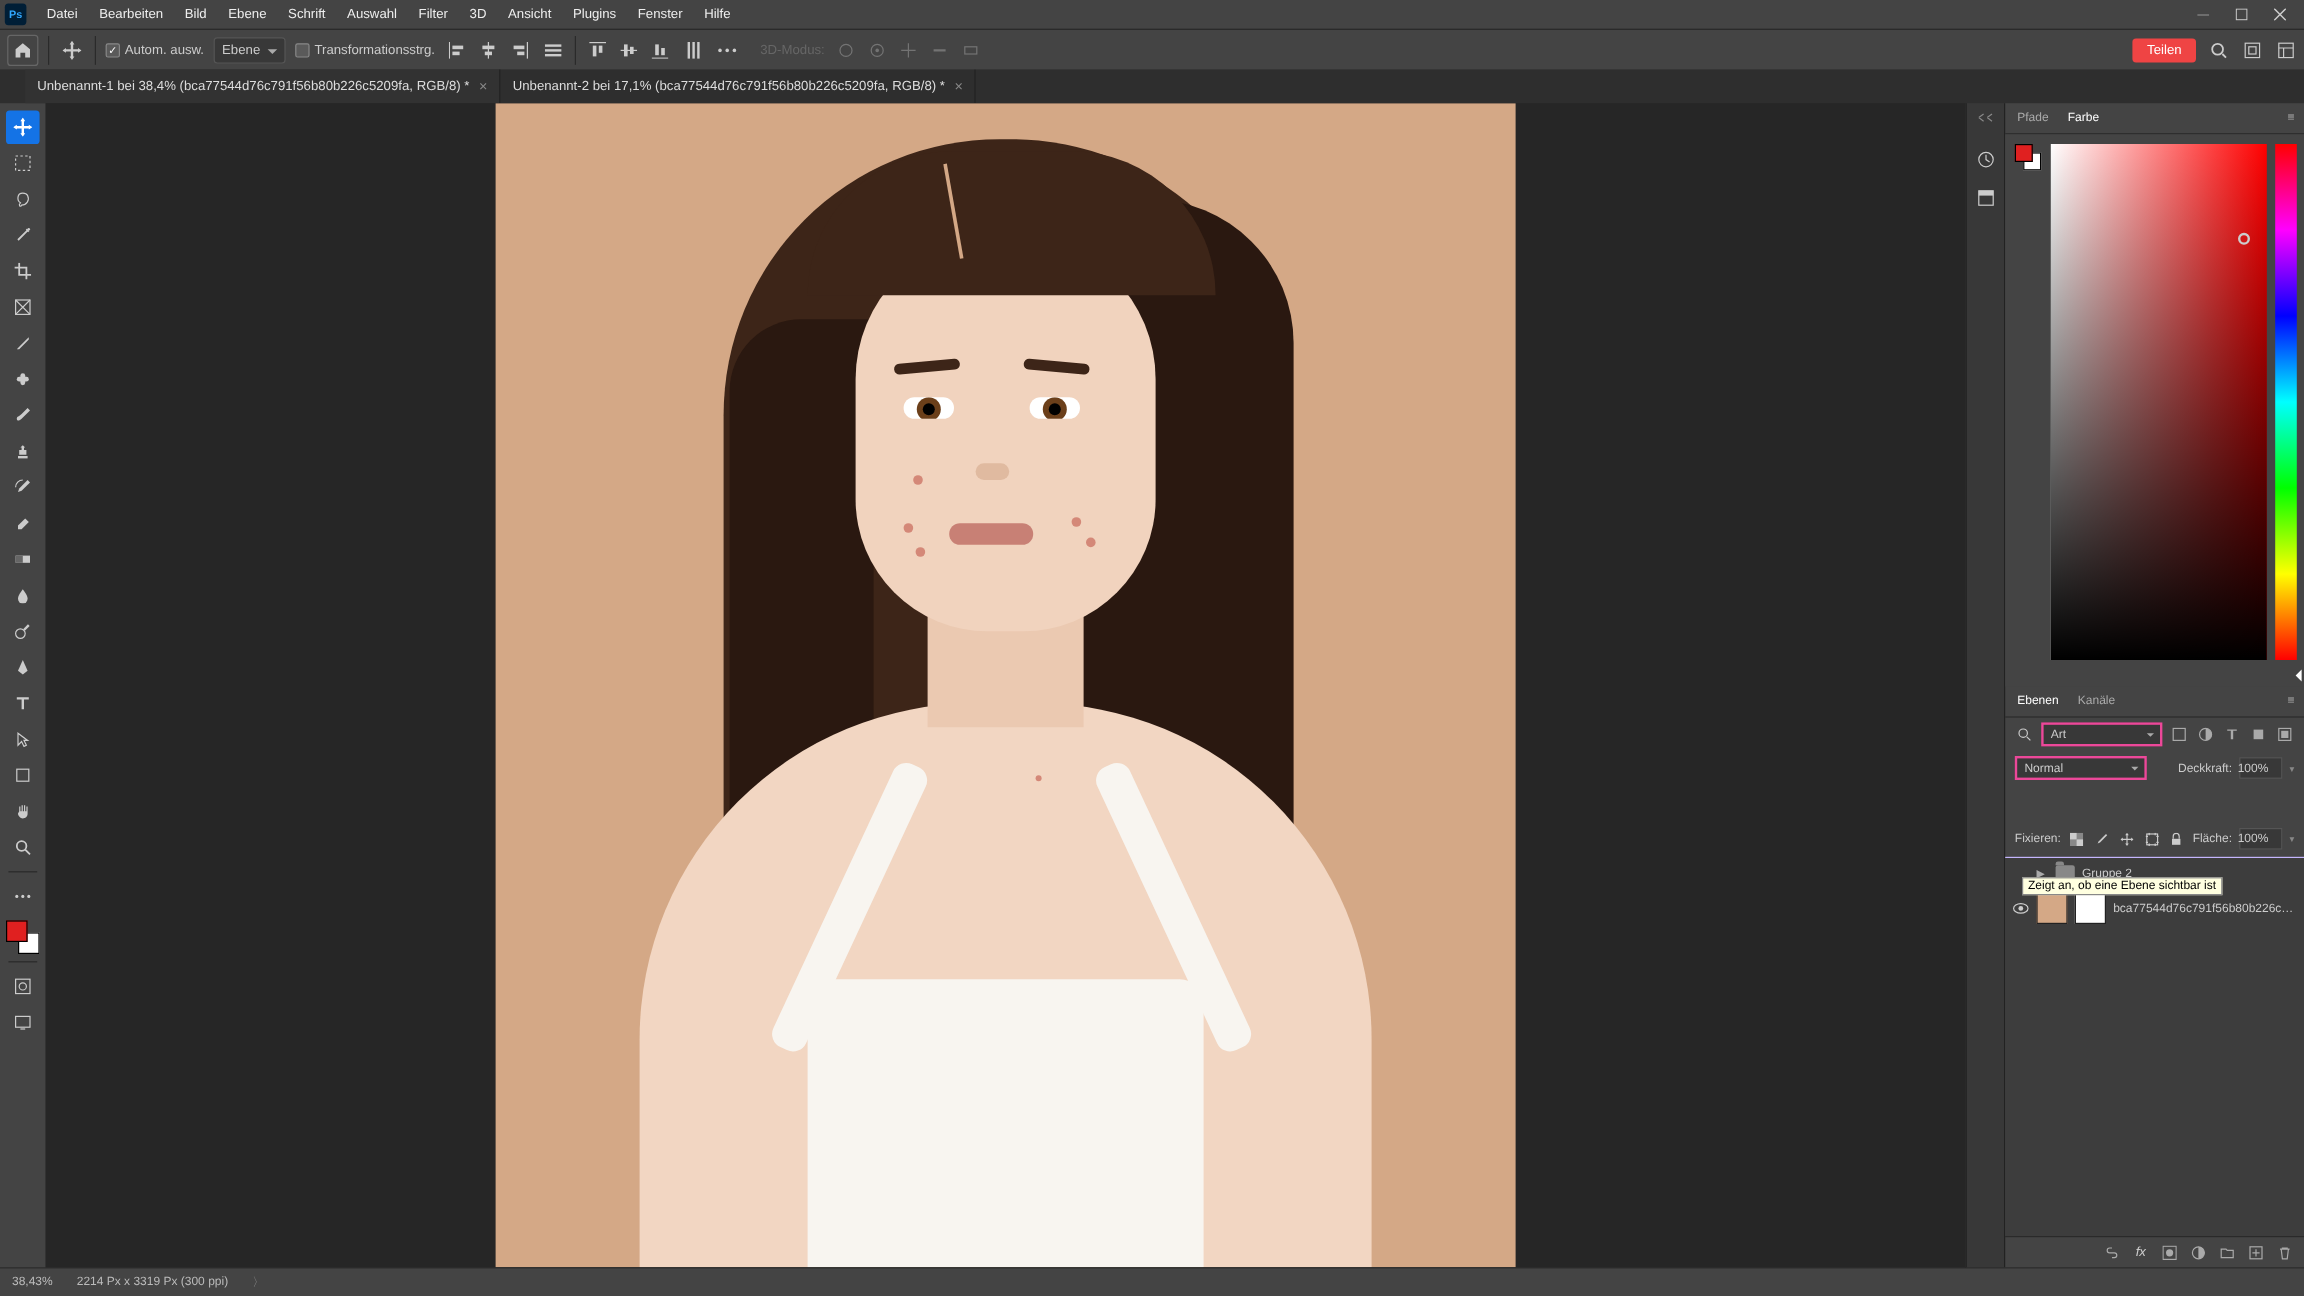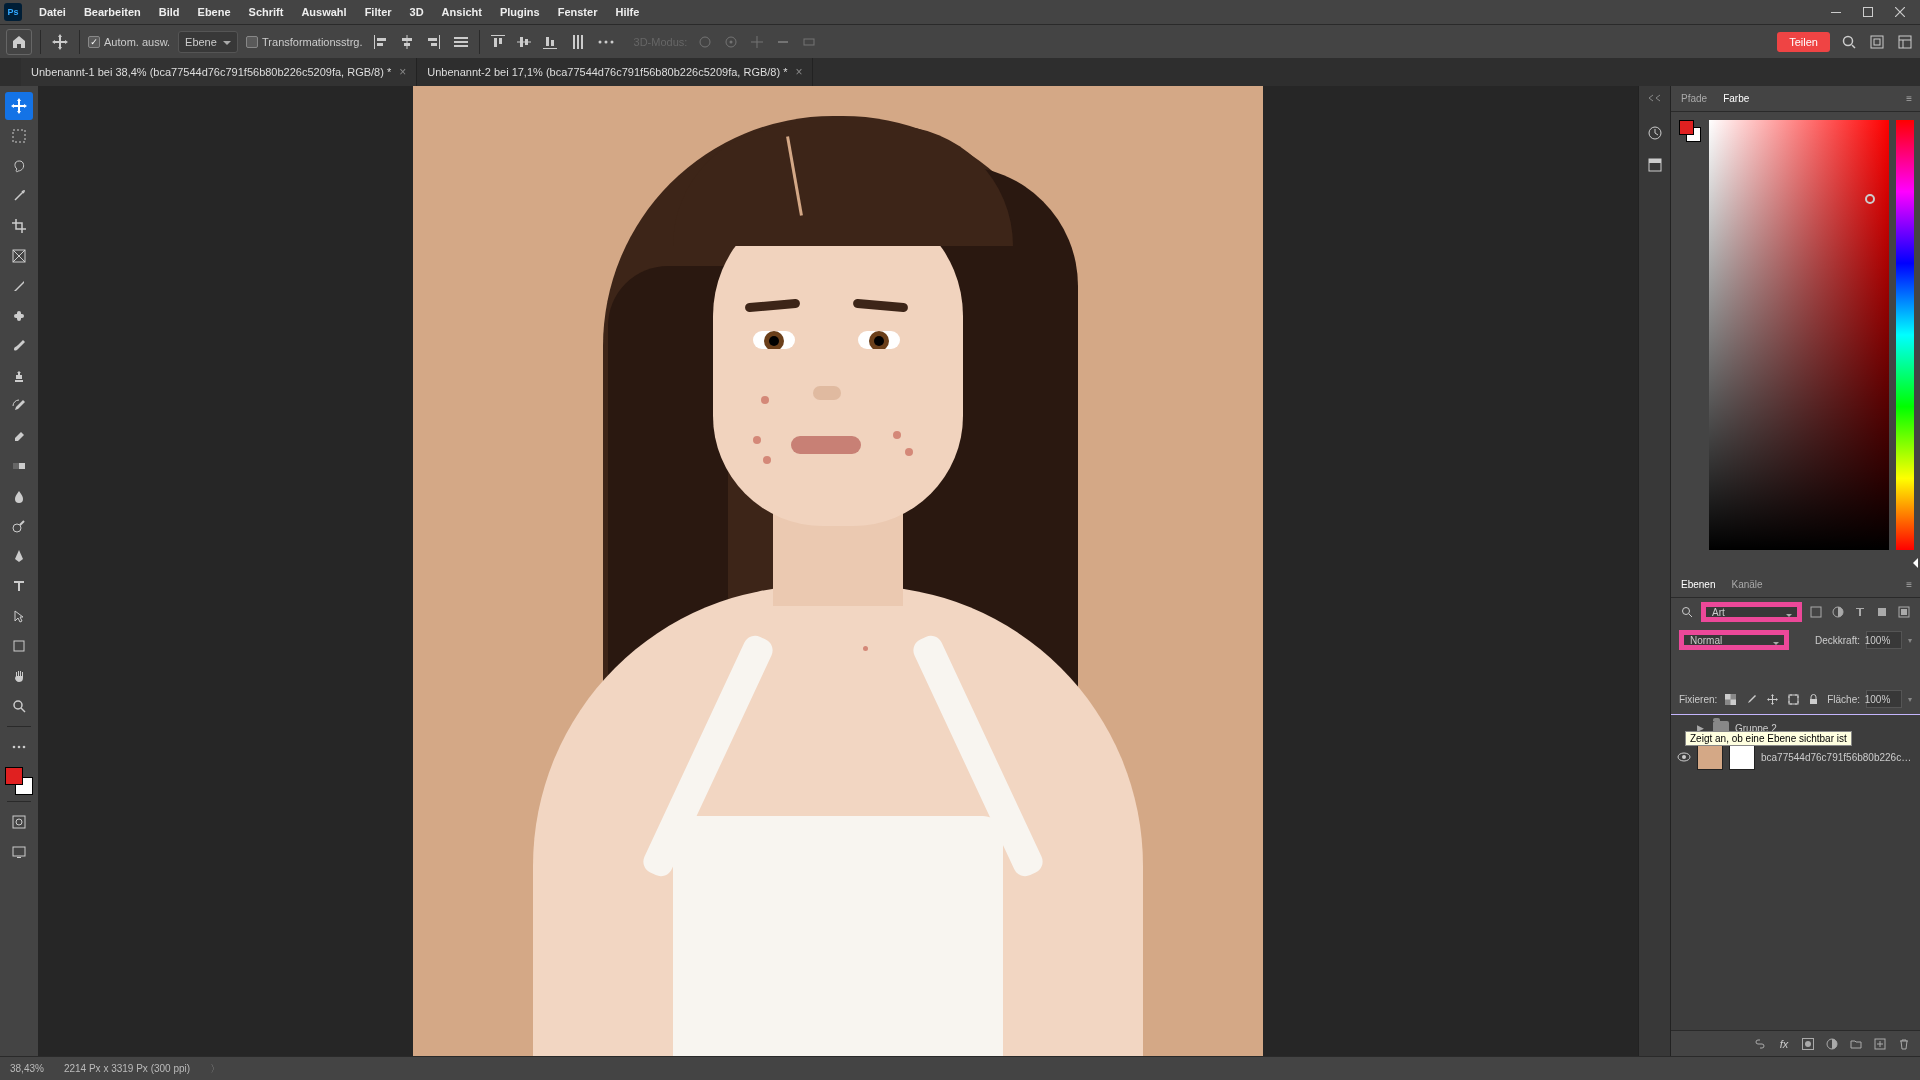--- a/index.html
+++ b/index.html
@@ -1,21 +1,21 @@
 <!DOCTYPE html>
 <html><head>
 <meta charset="utf-8">
 <style>
 * { margin: 0; padding: 0; box-sizing: border-box; user-select: none; }
 body { width: 1920px; height: 1080px; background: #323232; font-family: -apple-system, "Segoe UI", sans-serif; font-size: 11px; color: #ccc; overflow: hidden; }
 
 
 .menubar { height: 24px; background: #444; display: flex; align-items: center; padding: 0 4px; }
 .ps-logo { width: 18px; height: 18px; background: #001e36; border-radius: 3px; margin-right: 8px; display: flex; align-items: center; justify-content: center; color: #31a8ff; font-weight: bold; font-size: 9px; }
-.menu-item { padding: 0 9px; height: 24px; display: flex; align-items: center; color: #eee; cursor: default; font-weight: bold; }
+.menu-item { padding: 0 9px; height: 24px; display: flex; align-items: center; color: #eee; cursor: default; }
 .win-controls { margin-left: auto; display: flex; }
 .win-btn { width: 32px; height: 24px; display: flex; align-items: center; justify-content: center; color: #ccc; }
 
 
 .optionsbar { height: 34px; background: #444; border-top: 1px solid #2a2a2a; display: flex; align-items: center; padding: 16px 6px; gap: 8px; }
 .home-btn { width: 26px; height: 26px; display: flex; align-items: center; justify-content: center; border: 1px solid #666; border-radius: 3px; }
 .opt-divider { width: 1px; height: 24px; background: #2a2a2a; }
 .opt-icon { width: 22px; height: 22px; display: flex; align-items: center; justify-content: center; }
 .checkbox-opt { display: flex; align-items: center; gap: 4px; }
 .chk { width: 12px; height: 12px; background: #5a5a5a; border: 1px solid #888; border-radius: 2px; display: flex; align-items: center; justify-content: center; }
@@ -85,21 +85,21 @@
 .color-swatch-mini { position: absolute; top: 8px; left: 8px; width: 22px; height: 22px; }
 .cs-fg { position: absolute; top: 0; left: 0; width: 15px; height: 15px; background: #e02020; border: 1px solid #000; z-index: 2; }
 .cs-bg { position: absolute; bottom: 0; right: 0; width: 15px; height: 15px; background: #fff; border: 1px solid #000; }
 .sv-picker { position: absolute; top: 8px; left: 38px; width: 180px; height: 430px; background: linear-gradient(to bottom, transparent, #000), linear-gradient(to right, #fff, #ff0000); }
 .sv-marker { position: absolute; width: 10px; height: 10px; border: 2px solid #ccc; border-radius: 50%; top: 74px; left: 156px; }
 .hue-strip { position: absolute; top: 8px; right: 6px; width: 18px; height: 430px; background: linear-gradient(to bottom, #ff0000, #ff00ff, #0000ff, #00ffff, #00ff00, #ffff00, #ff0000); }
 .hue-marker { position: absolute; right: 2px; bottom: 4px; width: 0; height: 0; border: 5px solid transparent; border-right-color: #fff; }
 
 .layers-panel { flex: 1; display: flex; flex-direction: column; }
 .lp-row { display: flex; align-items: center; padding: 4px 8px; gap: 6px; font-size: 10px; }
-.lp-select { flex: 1; height: 20px; background: #383838; border: 5px solid #ec4899; display: flex; align-items: center; padding: 0 6px; position: relative; }
+.lp-select { flex: 1; height: 20px; background: #383838; border: 2px solid #ec4899; display: flex; align-items: center; padding: 0 6px; position: relative; }
 .lp-select::after { content: ""; position: absolute; right: 5px; top: 7px; border: 3px solid transparent; border-top-color: #aaa; }
 .lp-icon { width: 16px; height: 16px; display: flex; align-items: center; justify-content: center; color: #ccc; }
 .lp-pct { width: 36px; height: 18px; background: #383838; border: 1px solid #555; display: flex; align-items: center; justify-content: center; padding-right: 13px; }
 .lock-row { border-bottom: 1px solid #c4b5fd; padding-bottom: 6px; margin-top: 32px; }
 .layer-list { flex: 1; background: #3d3d3d; overflow: hidden; position: relative; }
 .layer-item { display: flex; align-items: center; height: 26px; padding: 0 6px; gap: 6px; }
 .layer-item.row2 { height: 32px; }
 .vis-eye { width: 14px; display: flex; justify-content: center; }
 .expand-arrow { width: 10px; color: #aaa; font-size: 9px; }
 .folder-icon { width: 16px; height: 14px; background: #888; border-radius: 2px 2px 0 0; position: relative; }

